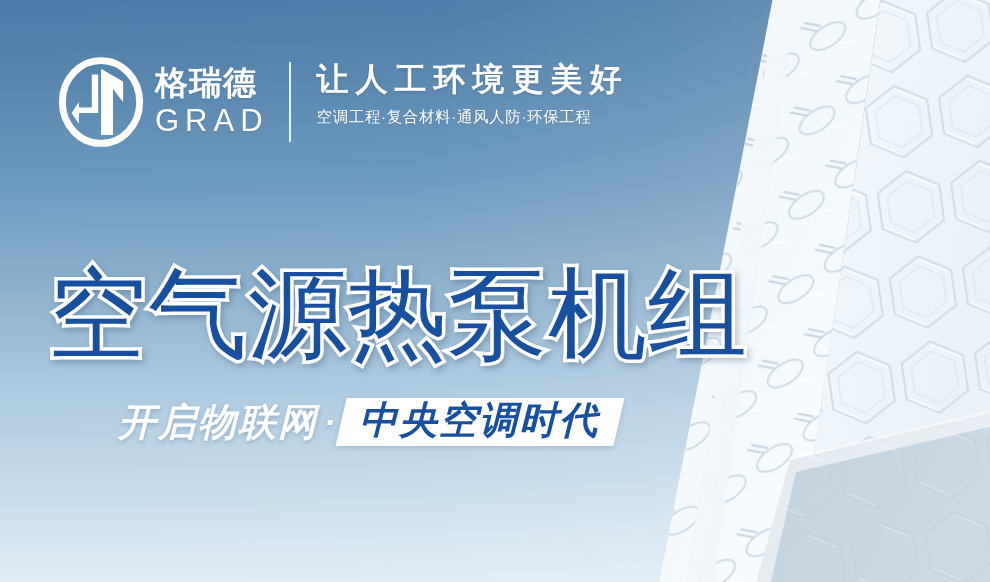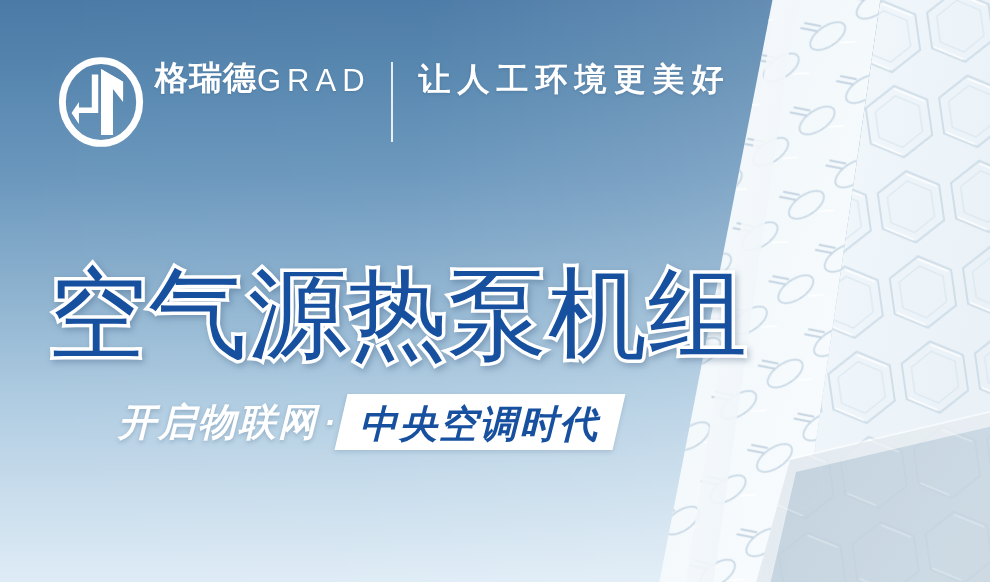--- a/index.html
+++ b/index.html
@@ -54,21 +54,21 @@
     height:88px;
   }
   .logo-mark{
     width:92px; height:92px;
     flex:0 0 auto;
     margin-right:6px;
   }
   .logo-mark svg{ display:block; width:100%; height:100%; }
 
   .brand-block{
-    display:flex; flex-direction:row;
+    display:flex; flex-direction:column;
     justify-content:center;
     margin-left:2px;
     height:84px;
   }
   .brand-cn{
     color:#ffffff;
     font-size:33px;
     font-weight:700;
     letter-spacing:1px;
     line-height:1.08;
@@ -156,21 +156,21 @@
     font-weight:700;
     font-style:italic;
     margin:0 4px 0 6px;
     line-height:1;
     text-shadow:0 2px 4px rgba(40,70,105,.25);
   }
   .subhead-banner{
     position:relative;
     display:inline-flex;
     align-items:center;
-    padding:11px 20px 7px 18px;
+    padding:3px 20px 7px 18px;
     margin-left:2px;
   }
   .subhead-banner::before{
     content:"";
     position:absolute; inset:0;
     background:#ffffff;
     transform:skewX(-13deg);
     box-shadow:0 2px 5px rgba(40,70,105,.18);
   }
   .subhead-blue{
@@ -287,20 +287,21 @@
 
     <div class="brand-block">
       <div class="brand-cn">格瑞德</div>
       <div class="brand-en">GRAD</div>
     </div>
 
     <div class="divider"></div>
 
     <div class="slogan-block">
       <div class="slogan-main">让人工环境更美好</div>
+      <div class="slogan-sub">空调工程·复合材料·通风人防·环保工程</div>
     </div>
   </div>
 
   <div class="headline">空气源热泵机组</div>
 
   <div class="subhead">
     <span class="subhead-white">开启物联网</span>
     <span class="subhead-dot">·</span>
     <span class="subhead-banner">
       <span class="subhead-blue">中央空调时代</span>

